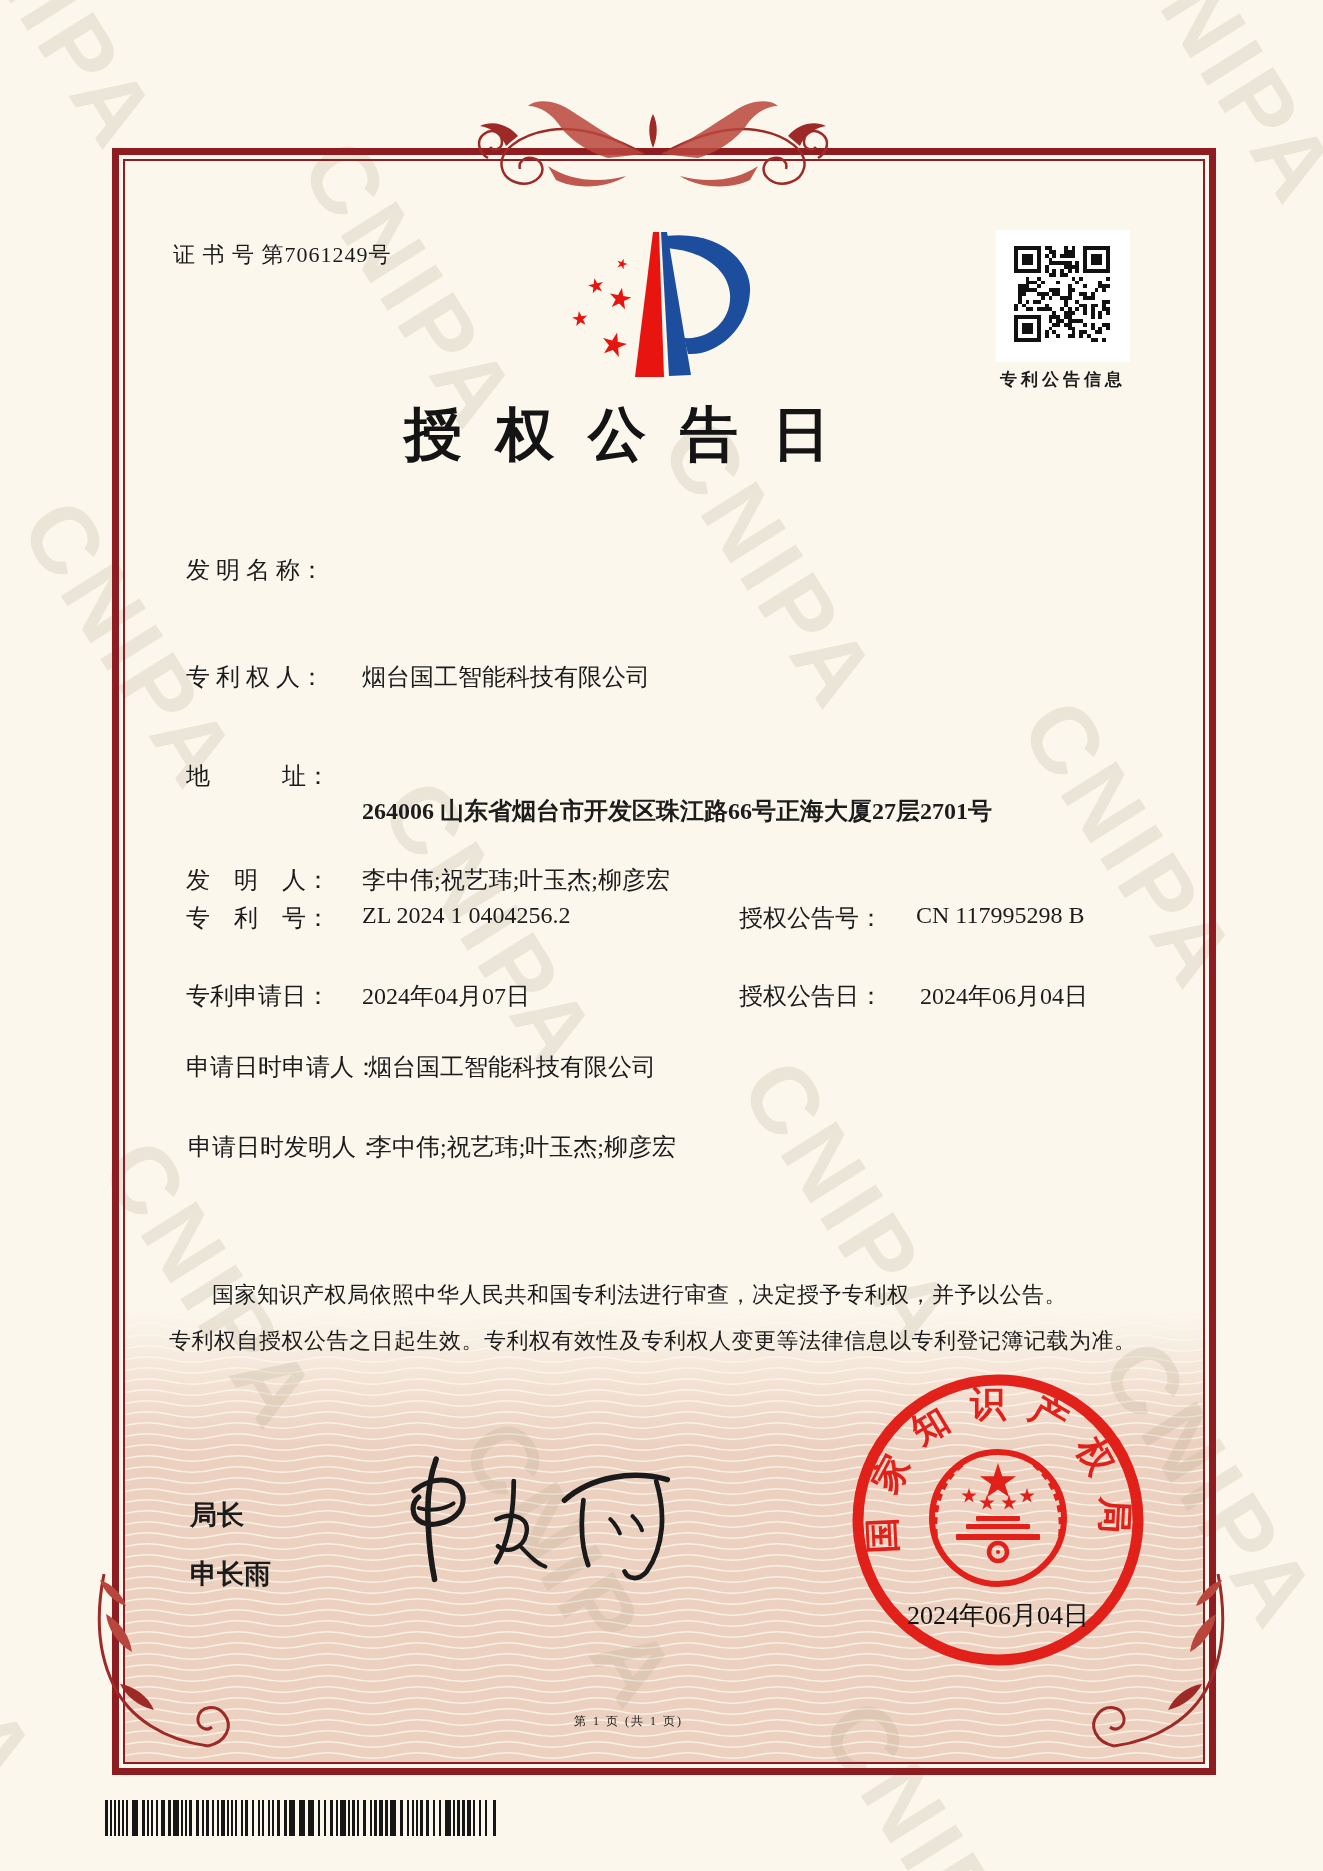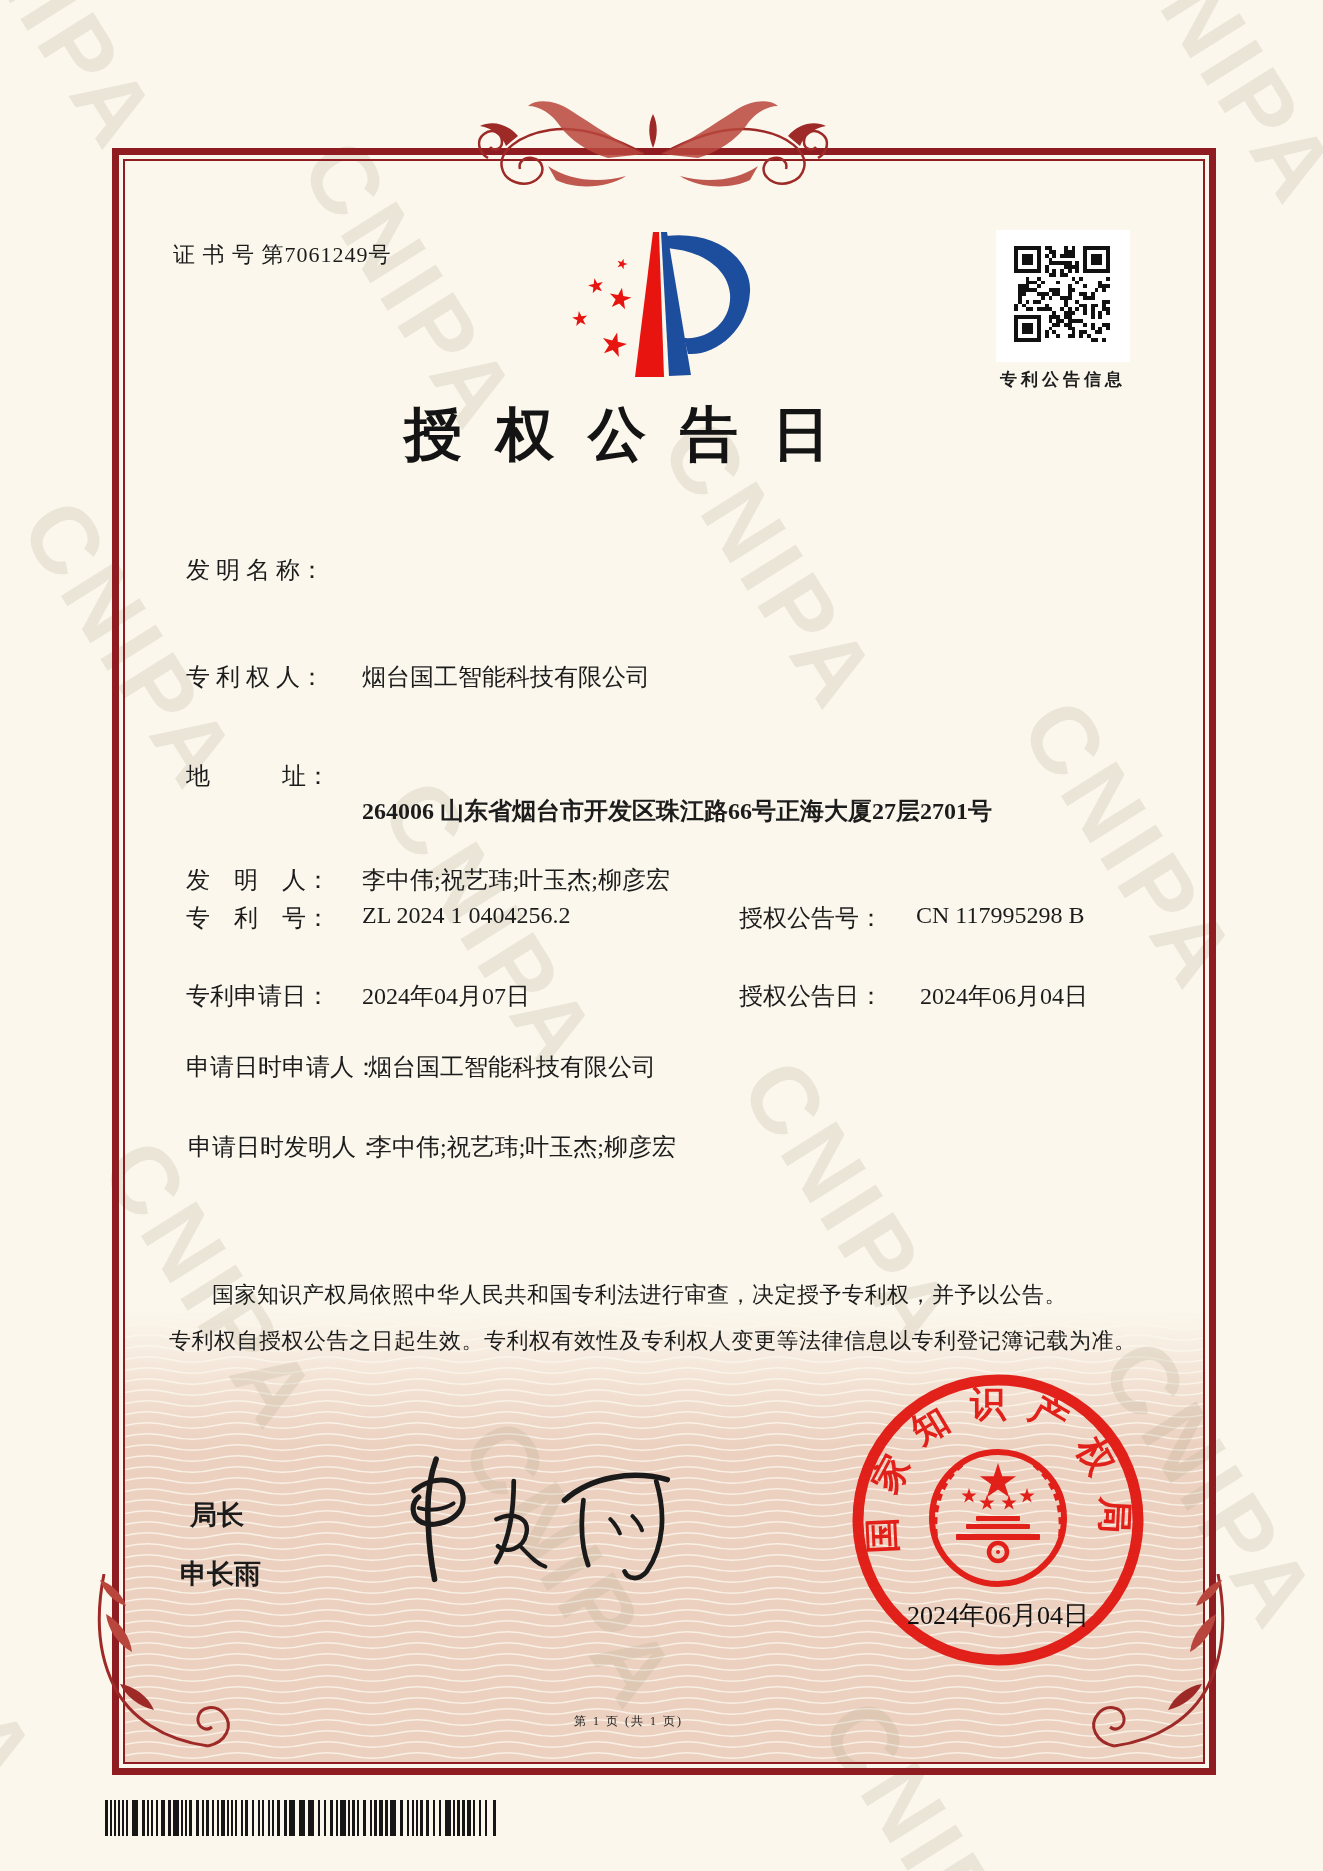--- a/index.html
+++ b/index.html
@@ -358,21 +358,21 @@
   <span class="lbl" style="left:186px;top:1051px;">申请日时申请人：</span>
   <span class="val" style="left:368px;top:1051px;">烟台国工智能科技有限公司</span>
 
   <span class="lbl" style="left:188px;top:1131px;">申请日时发明人：</span>
   <span class="val" style="left:368px;top:1131px;">李中伟;祝艺玮;叶玉杰;柳彦宏</span>
 
   <div class="notice" style="left:212px;top:1280px;text-align:center;">国家知识产权局依照中华人民共和国专利法进行审查，决定授予专利权，并予以公告。</div>
   <div class="notice" style="left:169px;top:1326px;">专利权自授权公告之日起生效。专利权有效性及专利权人变更等法律信息以专利登记簿记载为准。</div>
 
   <div class="signer" style="left:190px;top:1497px;">局长</div>
-  <div class="signer" style="left:180px;top:1556px;">申长雨</div>
+  <div class="signer" style="left:190px;top:1556px;">申长雨</div>
 
   <svg class="signature-svg" width="285" height="170" viewBox="0 0 360 170" fill="none" stroke="#1a1a1a" stroke-linecap="round" stroke-linejoin="round">
     <path d="M52 8 C44 30 40 60 42 92 C43 118 46 140 50 160" stroke-width="7"></path>
     <path d="M24 48 C48 28 84 30 86 56 C88 84 52 96 34 88 C20 82 20 64 30 56" stroke-width="6.5"></path>
     <path d="M30 70 C45 74 62 72 74 64" stroke-width="5"></path>
     <path d="M150 36 C150 70 146 108 128 138" stroke-width="6"></path>
     <path d="M128 84 C150 74 170 82 166 102 C162 122 140 128 130 118" stroke-width="5.5"></path>
     <path d="M160 120 C170 130 178 140 190 144" stroke-width="5"></path>
     <path d="M214 60 C248 30 300 22 344 34" stroke-width="7"></path>
     <path d="M238 60 C234 92 236 120 244 142" stroke-width="6"></path>

